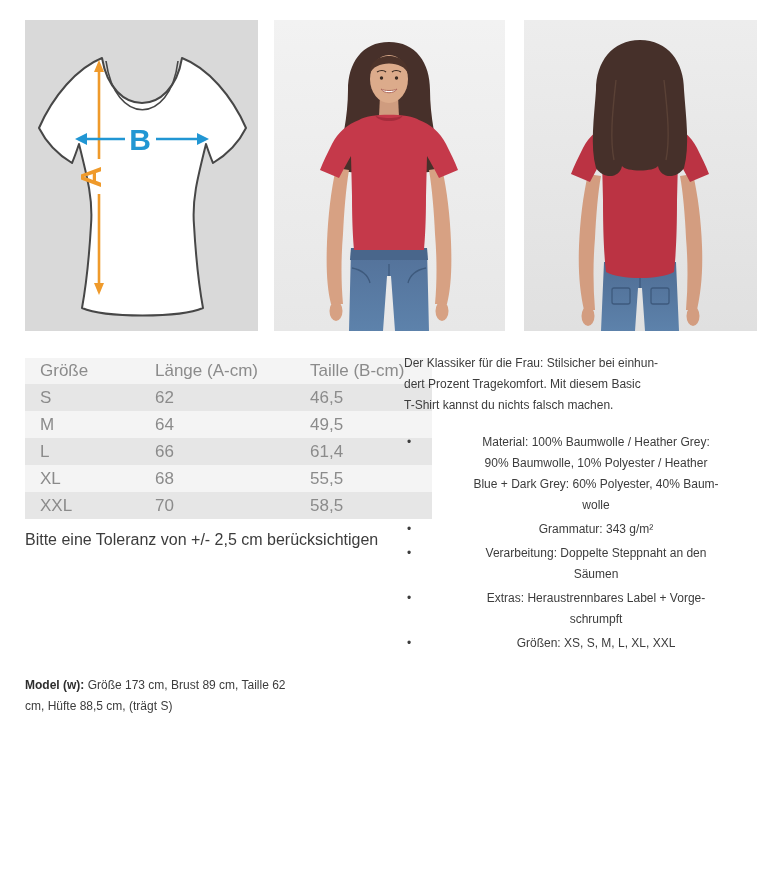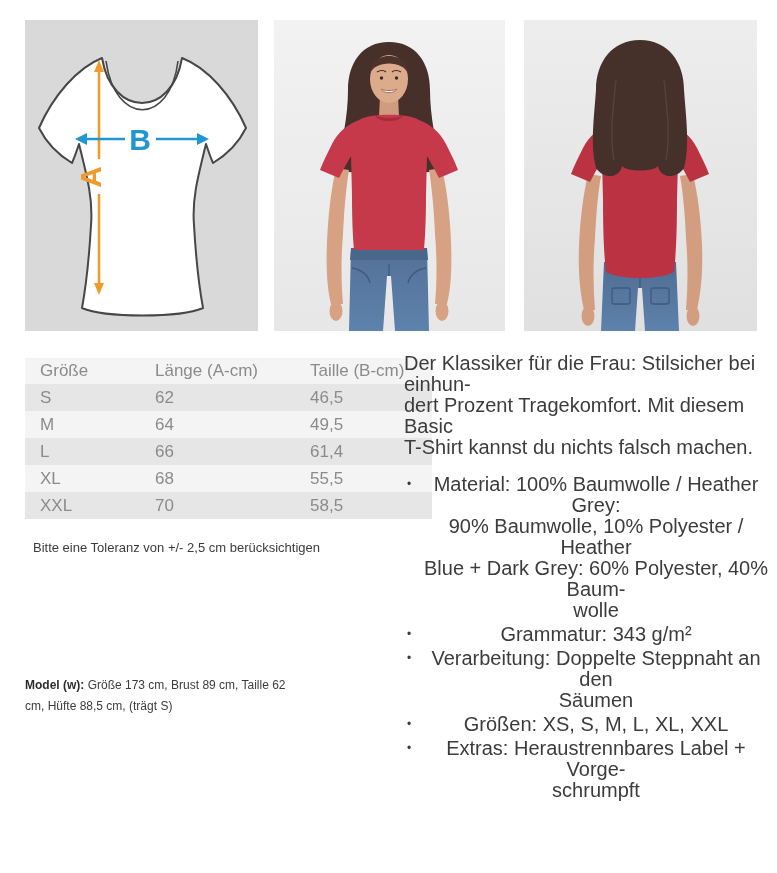--- a/index.html
+++ b/index.html
@@ -17,30 +17,30 @@
   .size-table th,.size-table td{
     font-size:17px;font-weight:400;color:#8b8b8b;text-align:left;
     padding:0 0 0 15px;vertical-align:middle;white-space:nowrap;overflow:hidden;
   }
   .size-table th{height:26px;background:#f4f4f4;}
   .size-table td{height:27px;}
   .size-table tbody tr:nth-child(odd) td{background:#e6e6e6;}
   .size-table tbody tr:nth-child(even) td{background:#f4f4f4;}
   .col-size{width:100px;} .col-length{width:140px;} .col-width{width:122px;}
 
-  .tolerance-note{position:absolute;left:25px;top:529px;width:382px;margin:8px;
-    font-size:13px;line-height:21px;color:#3c3c3c;}
+  .tolerance-note{position:absolute;left:25px;top:529px;width:382px;margin:0;
+    font-size:16px;line-height:21px;color:#3c3c3c;}
 
   .model-info{position:absolute;left:25px;top:675px;width:384px;margin:0;
     font-size:12px;line-height:21px;color:#3c3c3c;}
   .model-info b{color:#2e2e2e;}
   .model-info span{white-space:pre-line;}
 
   .description{position:absolute;left:404px;top:353px;width:366px;
-    font-size:20px;line-height:21px;color:#3c3c3c;}
+    font-size:12px;line-height:21px;color:#3c3c3c;}
   .description .intro{margin:0;white-space:pre-line;}
   .description ul{list-style:none;margin:16px 0 0 0;padding:0;text-align:center;}
   .description li{position:relative;padding-left:18px;margin:0 0 3px 0;white-space:pre-line;}
   .description li::before{content:"•";position:absolute;left:3px;top:0;
     font-size:12px;line-height:21px;color:#3c3c3c;}
 
   .measure-label{font-family:"Liberation Sans","DejaVu Sans",sans-serif;font-weight:bold;font-size:30px;}
 </style>
 </head>
 <body>
@@ -213,19 +213,19 @@
 dert Prozent Tragekomfort. Mit diesem Basic
 T-Shirt kannst du nichts falsch machen.</p>
     <ul>
       <li>Material: 100% Baumwolle / Heather Grey:
 90% Baumwolle, 10%  Polyester / Heather
 Blue + Dark Grey: 60% Polyester, 40% Baum-
 wolle</li>
       <li>Grammatur: 343 g/m²</li>
       <li>Verarbeitung: Doppelte Steppnaht an den
 Säumen</li>
-      <li>Größen: XS, S, M, L, XL, XXL</li>
       <li>Extras: Heraustrennbares Label + Vorge-
 schrumpft</li>
+      <li>Größen: XS, S, M, L, XL, XXL</li>
     </ul>
   </div>
 
 </div>
 
 </body></html>

